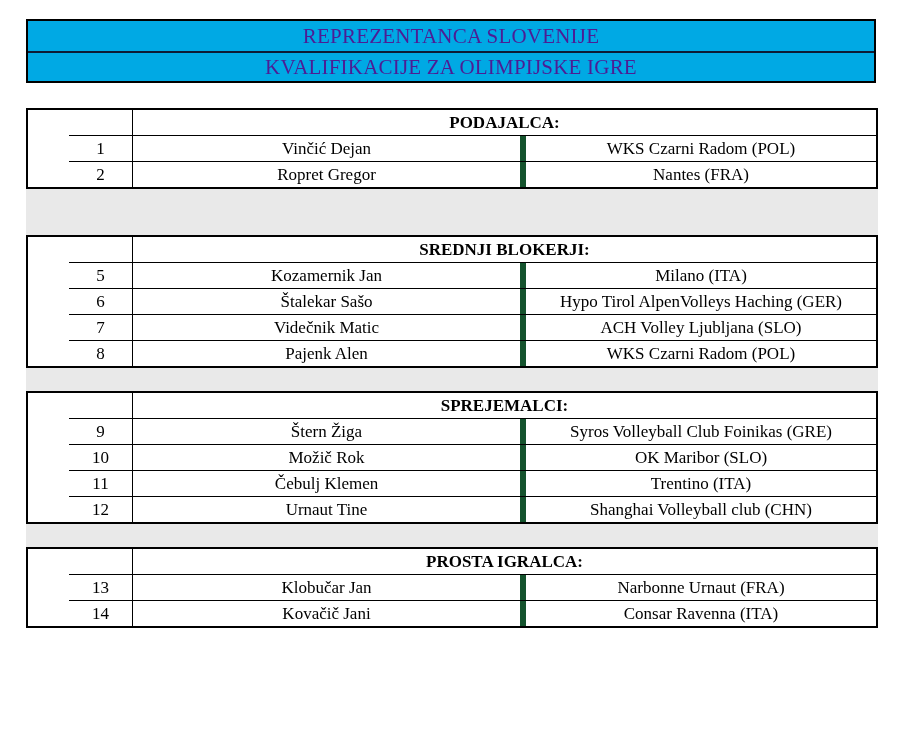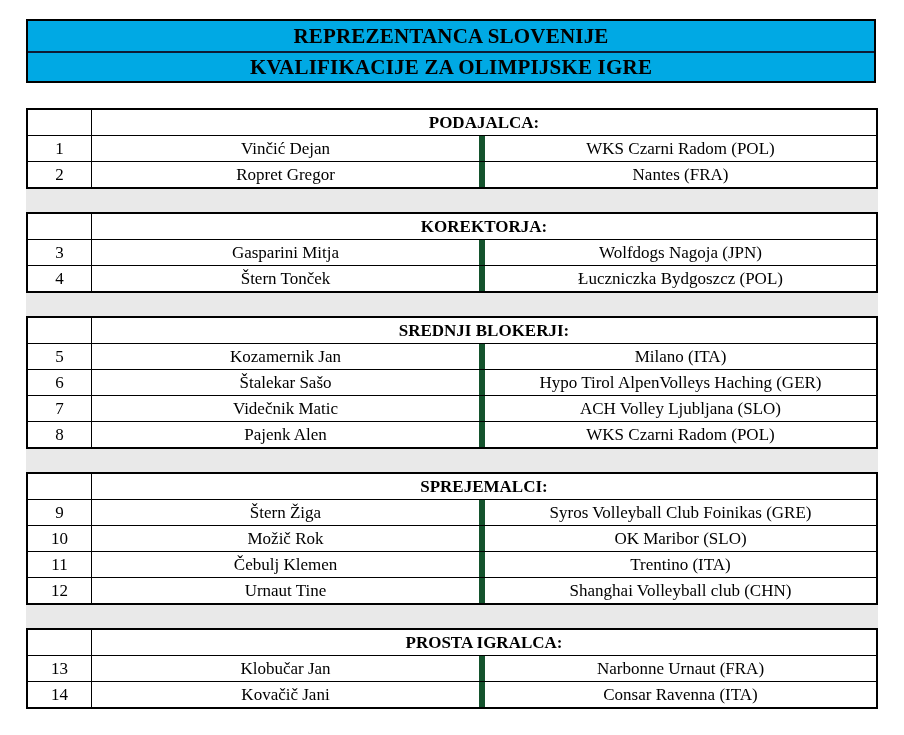--- a/index.html
+++ b/index.html
@@ -15,40 +15,41 @@
   .title-block {
     position: absolute;
     left: 26px; top: 19px;
     width: 850px;
     background: #00A9E4;
     border: 2px solid #000000;
   }
   .title-row {
     height: 30px;
     display: flex; align-items: center; justify-content: center;
-    font-size: 21px; font-weight: bold;
-    color: #000000;
+    font-size: 21px; font-weight: normal;
+    color: #4c1d95;
     letter-spacing: 0.2px;
     text-align: right;
   }
   .title-row + .title-row { border-top: 2px solid #0D1B35; }
 
   
   .roster {
     position: absolute;
     left: 26px; top: 108px;
     width: 852px;
   }
   .sec {
     border: 2px solid #000000;
     background: #ffffff;
   }
   .row {
     display: grid;
     grid-template-columns: 64px 393px 1fr;
+    margin-left: 41px;
   }
   .row.headrow { grid-template-columns: 64px 1fr; }
   .row + .row { border-top: 1px solid #000000; }
   .cell {
     height: 25px;
     display: flex; align-items: center; justify-content: center;
     font-size: 17px;
     color: #000000;
     white-space: nowrap;
     overflow: hidden;
@@ -88,36 +89,20 @@
       </div>
       <div class="row">
         <div class="cell num">2</div>
         <div class="cell name">Ropret Gregor</div>
         <div class="cell club">Nantes (FRA)</div>
       </div>
     </div>
 
     <div class="spacer"></div>
 
-    <div class="sec">
-      <div class="row headrow">
-        <div class="cell num"></div>
-        <div class="cell span">KOREKTORJA:</div>
-      </div>
-      <div class="row">
-        <div class="cell num">3</div>
-        <div class="cell name">Gasparini Mitja</div>
-        <div class="cell club">Wolfdogs Nagoja (JPN)</div>
-      </div>
-      <div class="row">
-        <div class="cell num">4</div>
-        <div class="cell name">Štern Tonček</div>
-        <div class="cell club">Łuczniczka Bydgoszcz (POL)</div>
-      </div>
-    </div>
 
     <div class="spacer"></div>
 
     <div class="sec">
       <div class="row headrow">
         <div class="cell num"></div>
         <div class="cell span">SREDNJI BLOKERJI:</div>
       </div>
       <div class="row">
         <div class="cell num">5</div>

